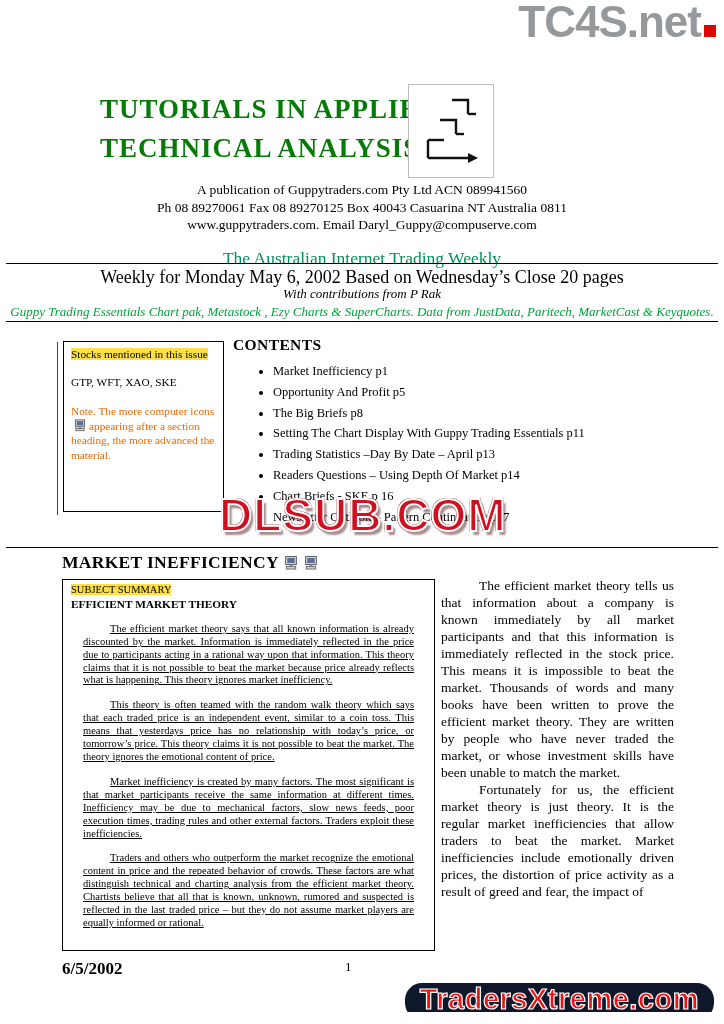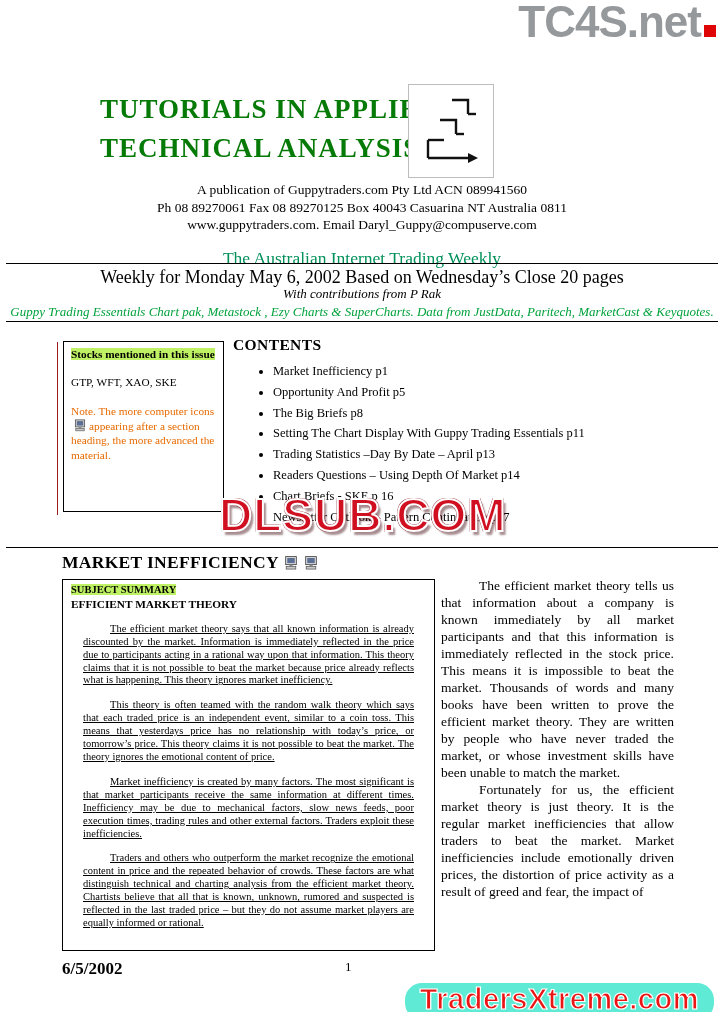--- a/index.html
+++ b/index.html
@@ -20,21 +20,21 @@
   .rule1{top:263px;} .rule2{top:321px;} .rule3{top:547px;}
 
   .issue-block{position:absolute;top:269px;left:0;width:100%;text-align:center;}
   .weekly{font-size:18px;line-height:17px;}
   .contrib{font-size:13px;font-style:italic;line-height:16px;}
   .credits{font-size:13px;font-style:italic;color:#00a23c;margin-top:2px;}
 
   
   .red-vline{position:absolute;left:57px;top:342px;width:1px;height:173px;background:#9b1c1c;}
   .stocks-box{position:absolute;left:63px;top:341px;width:161px;height:171px;border:1px solid #000;padding:5px 7px;box-sizing:border-box;font-size:11.3px;line-height:14.5px;}
-  .hl{background:#bef264;font-weight:bold;}
+  .hl{background:#fde047;font-weight:normal;}
   .stocks-line{margin-top:13px;}
   .note{margin-top:15px;color:#e66a00;}
   .note svg{vertical-align:-2px;margin:0 2px;}
 
   .contents-block{position:absolute;left:233px;top:336px;width:470px;}
   .contents-title{font-weight:bold;font-size:15.5px;letter-spacing:0.4px;}
   .contents-list{margin:7px 0 0 0;padding-left:40px;font-size:12.5px;line-height:20.8px;list-style:disc;}
 
   
   .dlsub{position:absolute;left:219px;top:490px;font-family:"Liberation Sans",sans-serif;font-weight:bold;font-size:46px;line-height:50px;color:#d01020;letter-spacing:1px;-webkit-text-stroke:2px #ffffff;
@@ -48,21 +48,21 @@
   .sum-title{font-weight:bold;font-size:11.3px;margin-top:1px;text-align:left;}
   .sum-paras p{margin:12px;text-indent:27px;text-decoration:underline;}
 
   .right-col{position:absolute;left:441px;top:577px;width:233px;font-size:13.5px;line-height:17px;text-align:justify;}
   .right-col p{margin:0;text-indent:38px;}
 
   
   .footer-date{position:absolute;left:62px;top:959px;font-size:17px;font-weight:bold;}
   .footer-page{position:absolute;left:345px;top:959px;font-size:13px;}
 
-  .txtreme{position:absolute;right:10px;top:983px;background:#5eead4;border-radius:17px;padding:1px 15px 5px;}
+  .txtreme{position:absolute;right:10px;top:983px;background:#0f172a;border-radius:17px;padding:1px 15px 5px;}
   .txtreme span{font-family:"Liberation Sans",sans-serif;font-weight:bold;font-size:29px;line-height:31px;color:#ea1515;-webkit-text-stroke:1.2px #fff;letter-spacing:0.5px;}
 </style>
 </head>
 <body>
 
 <div class="page">
 
   <div class="tc4s"><span>TC4S.net</span><span class="tc4s-red"></span></div>
 
   <div class="title-block">

